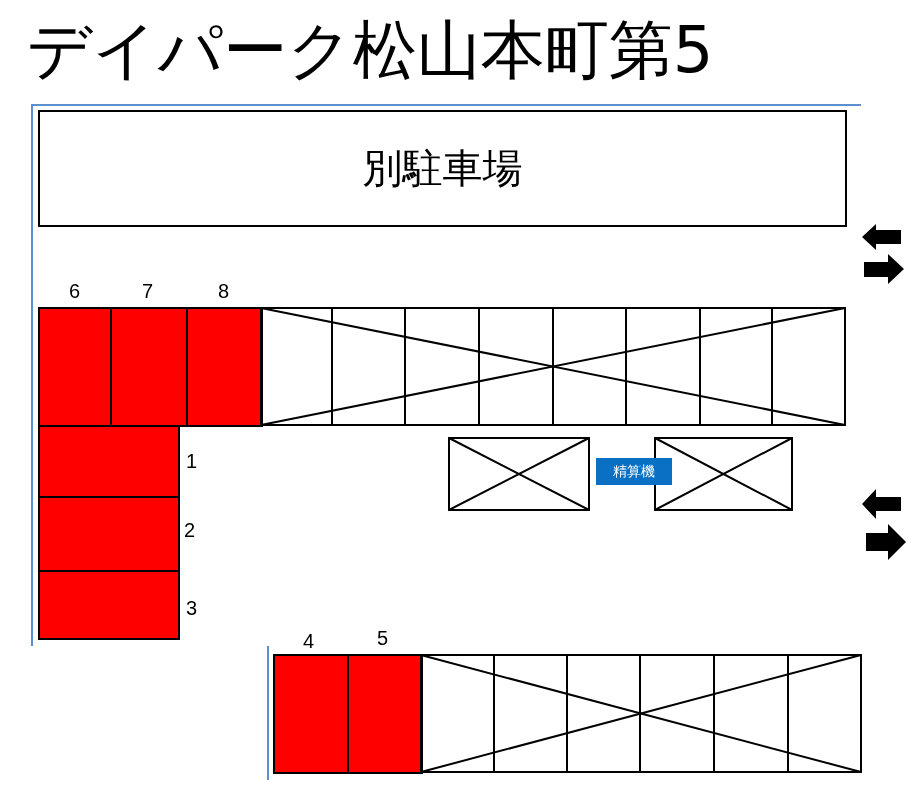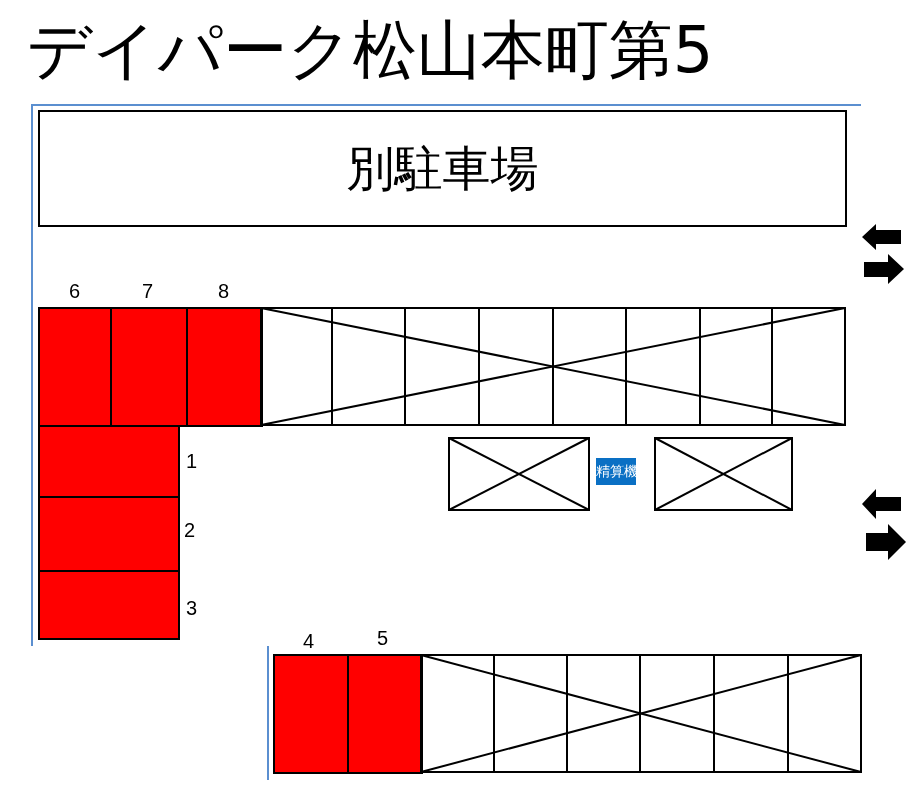--- a/index.html
+++ b/index.html
@@ -4,26 +4,26 @@
 <style>
   html, body { margin: 0; padding: 0; background: #ffffff; }
   body { width: 915px; height: 797px; position: relative; overflow: hidden;
          font-family: "DejaVu Sans", "Liberation Sans", sans-serif; }
   .title { position: absolute; left: 0; top: 8px; width: 740px; text-align: center;
            font-size: 64px; line-height: 84px; color: #000; letter-spacing: 0px; }
   .vline { position: absolute; width: 2px; background: #5b8fd0; }
   .hline { position: absolute; height: 2px; background: #5b8fd0; }
   .annex { position: absolute; left: 38px; top: 110px; width: 805px; height: 113px;
            border: 2px solid #000; display: flex; align-items: center; justify-content: center;
-           font-size: 48px; color: #000; }
+           font-size: 40px; color: #000; }
   .red { position: absolute; background: #ff0000; border: 2px solid #000; box-sizing: border-box; }
   .num { position: absolute; font-size: 20px; color: #000; font-family: "Liberation Sans", sans-serif; }
   svg.overlay { position: absolute; left: 0; top: 0; }
-  .pay { position: absolute; left: 596px; top: 458px; width: 40px; height: 27px; background: #0a70c4;
-         color: #fff; font-size: 14px; line-height: 27px; text-align: left; white-space: nowrap; overflow: hidden; }
+  .pay { position: absolute; left: 596px; top: 458px; width: 76px; height: 27px; background: #0a70c4;
+         color: #fff; font-size: 14px; line-height: 27px; text-align: center; white-space: nowrap; overflow: hidden; }
   .arrow { position: absolute; }
 </style>
 </head>
 <body>
 
 <div class="title">デイパーク松山本町第5</div>
 
 <div class="vline" style="left:31px; top:104px; height:542px;"></div>
 <div class="hline" style="left:31px; top:104px; width:830px;"></div>
 <div class="vline" style="left:267px; top:646px; height:134px;"></div>

